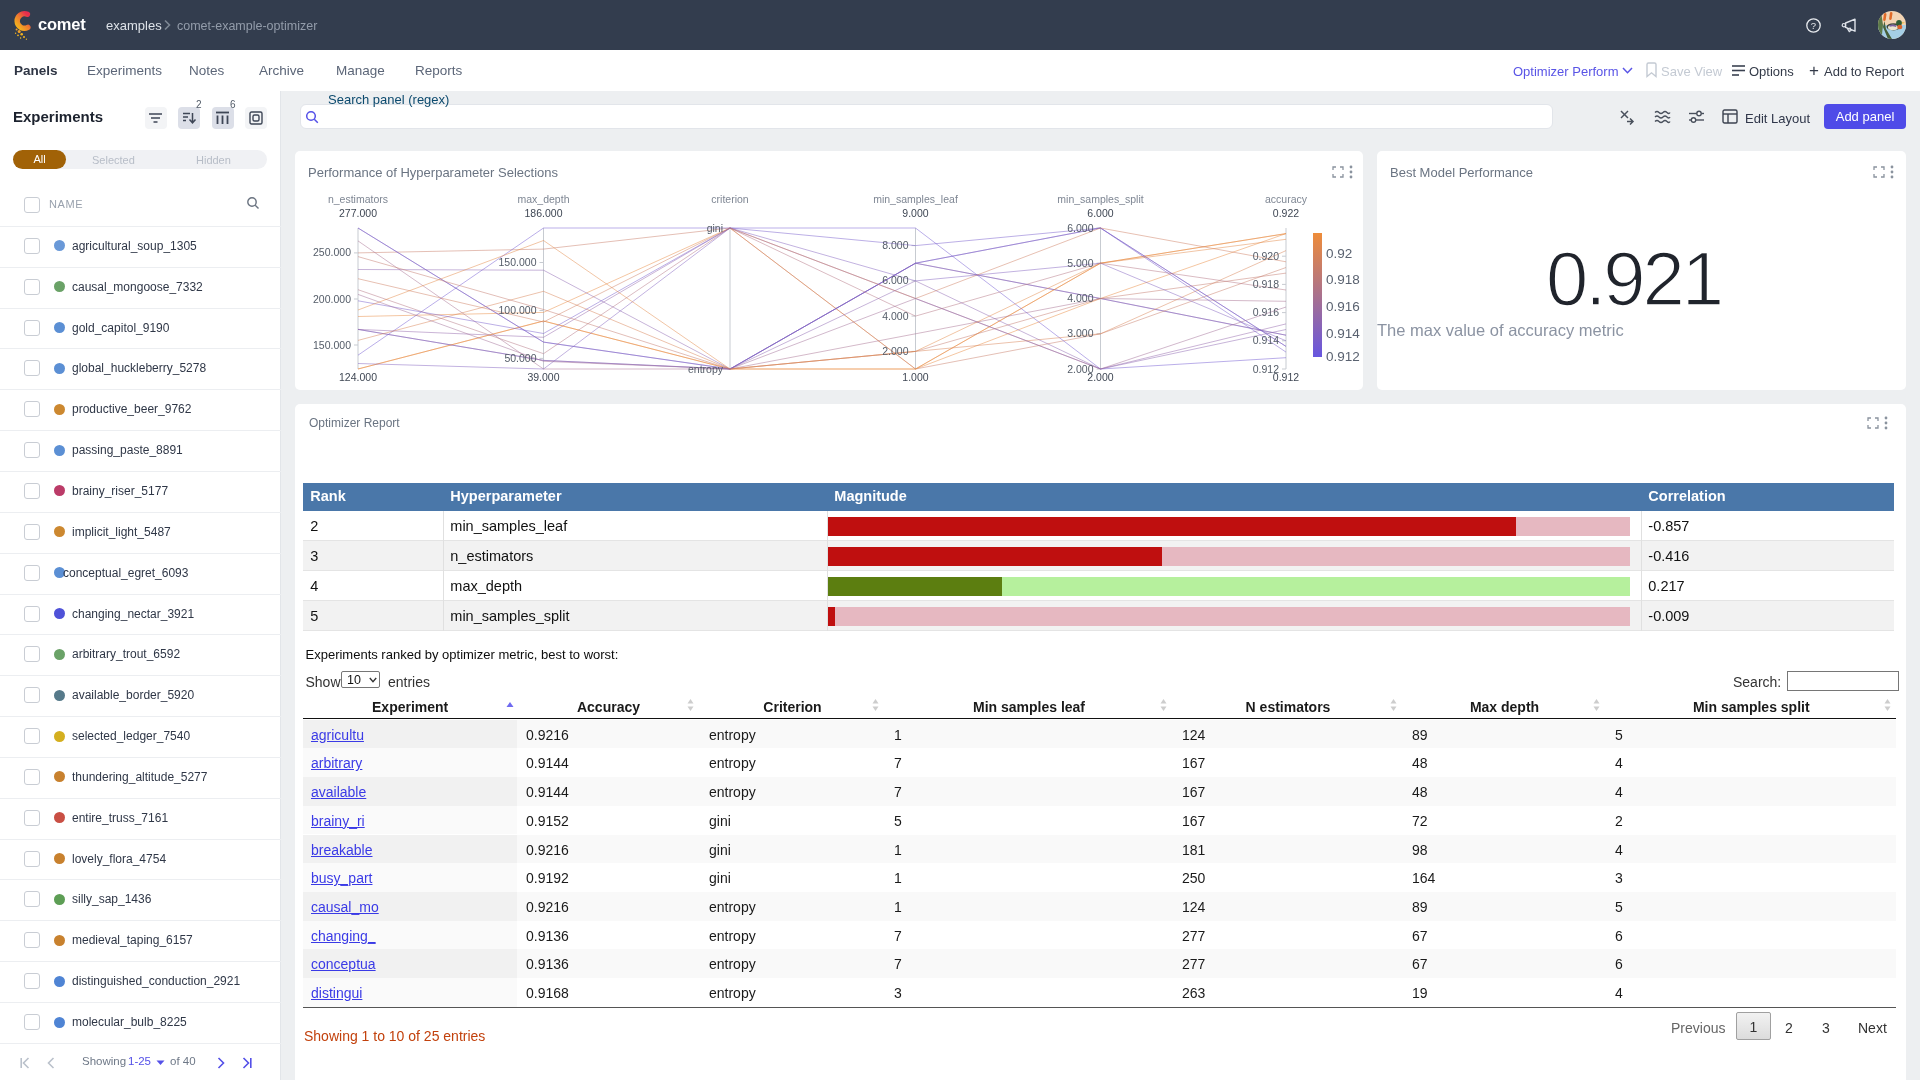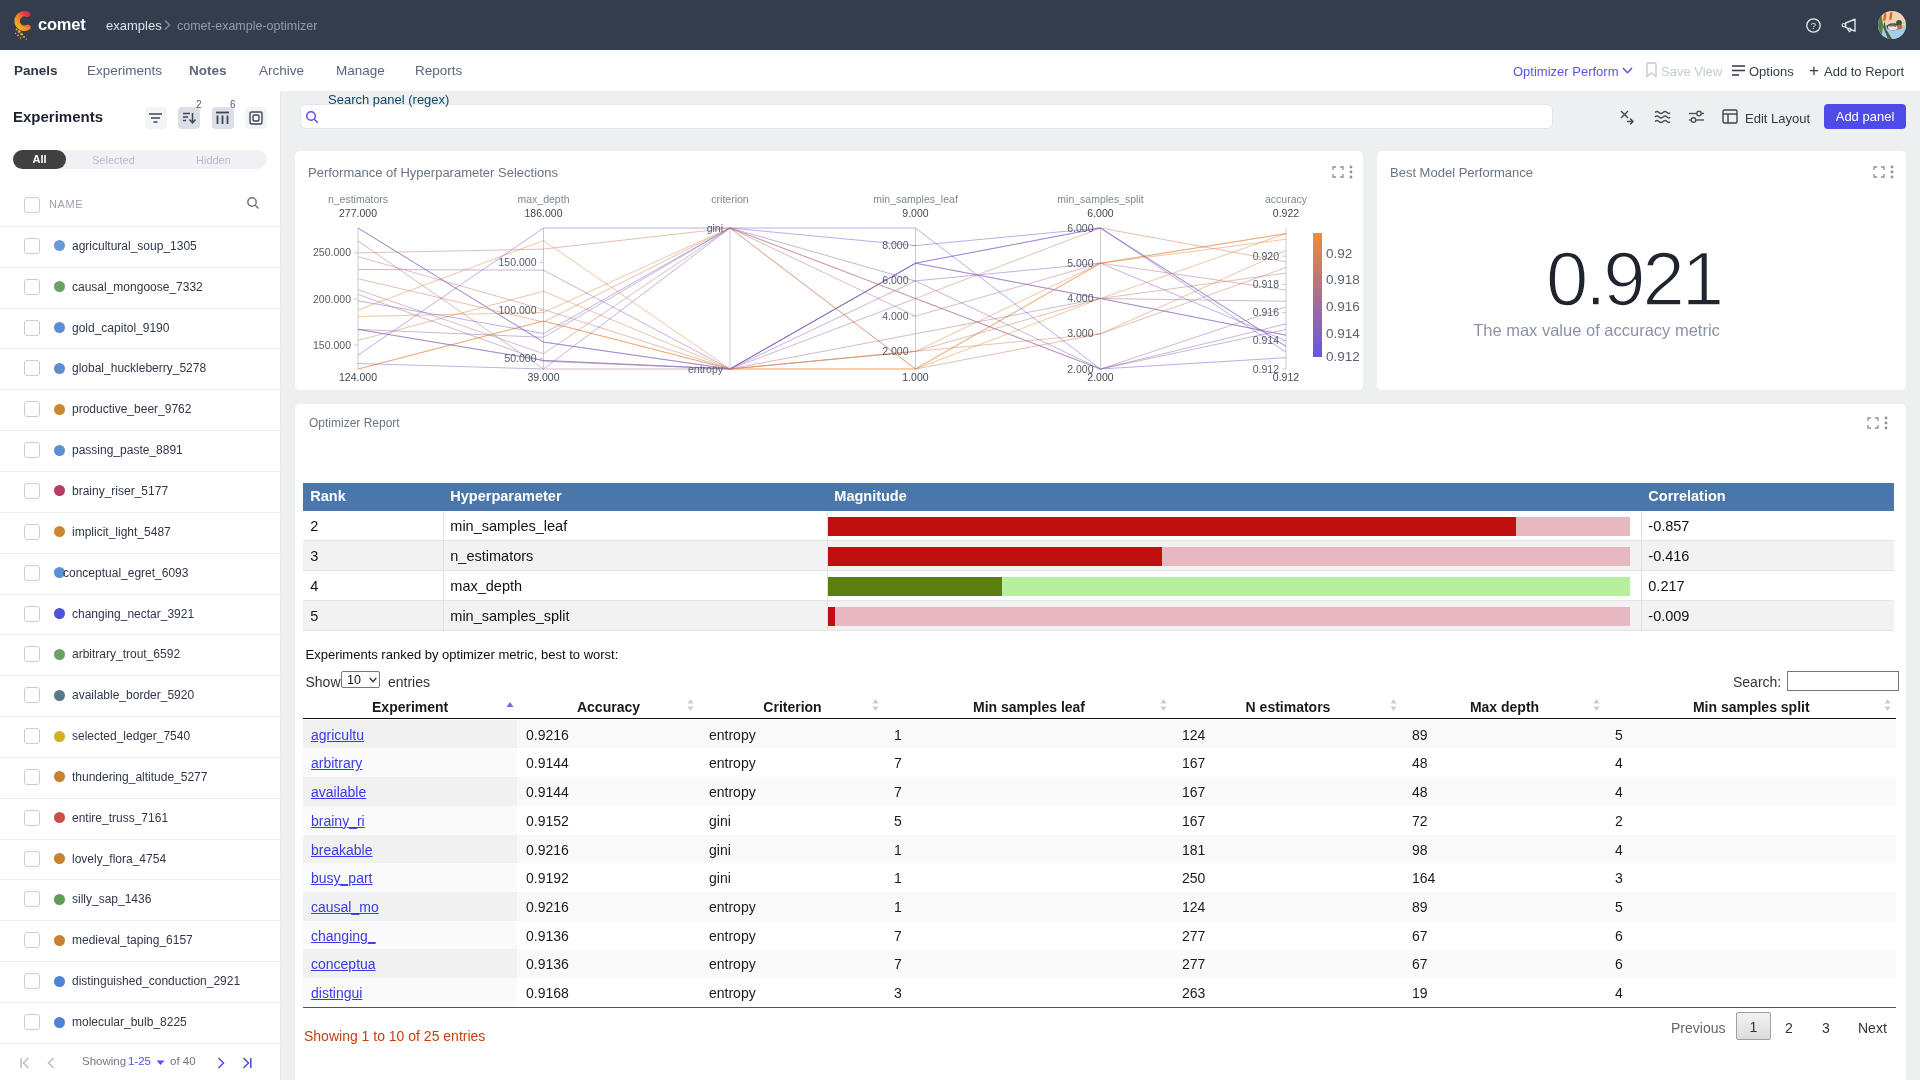--- a/index.html
+++ b/index.html
@@ -71,21 +71,21 @@
 <path d="M11 14.2 Q14.5 12.8 18.5 14.4 L18 16 Q14.5 14.8 11.8 15.8 Z" fill="#7a5fa0"></path>
 <circle cx="21" cy="12" r="2.9" fill="#2e5d35"></circle>
 <path d="M24.2 11 L27 11.8 L24.2 12.8 Z" fill="#e8b93c"></path>
 <ellipse cx="21.8" cy="16" rx="2.6" ry="2.2" fill="#d8622c"></ellipse>
 </g>
     </svg>
   </div>
 <div id="tabbar">
     <span class="tab" style="left:14px;color:#2e3544;font-weight:bold">Panels</span>
     <span class="tab" style="left:87px;">Experiments</span>
-    <span class="tab" style="left:189px;font-weight:bold;">Notes</span>
+    <span class="tab" style="left:189px;">Notes</span>
     <span class="tab" style="left:259px;">Archive</span>
     <span class="tab" style="left:336px;">Manage</span>
     <span class="tab" style="left:415px;">Reports</span>
     <span class="abs" style="left:1513px;top:13.5px;font-size:13px;font-weight:500;color:#5954e6">Optimizer Perform</span>
     <svg class="ic" style="left:1622px;top:17px" width="11" height="7" viewBox="0 0 11 7">
 <path d="M1 1 L5.5 5.7 L10 1" fill="none" stroke="#5954e6" stroke-width="1.5"></path>
     </svg>
     <svg class="ic" style="left:1645px;top:12px" width="13" height="16" viewBox="0 0 13 16">
 <path d="M2 2.5 A 1.5 1.5 0 0 1 3.5 1 L9.5 1 A 1.5 1.5 0 0 1 11 2.5 L11 14.5 L6.5 10.8 L2 14.5 Z" fill="none" stroke="#c4cad3" stroke-width="1.4"></path>
     </svg>
@@ -123,21 +123,21 @@
 <line x1="1" y1="1.5" x2="14" y2="1.5" stroke="#3e4656" stroke-width="1.8"></line>
 <line x1="2.5" y1="4.5" x2="2.5" y2="13" stroke="#3e4656" stroke-width="1.8"></line>
 <line x1="7.5" y1="4.5" x2="7.5" y2="13" stroke="#3e4656" stroke-width="1.8"></line>
 <line x1="12.5" y1="4.5" x2="12.5" y2="13" stroke="#3e4656" stroke-width="1.8"></line>
     </svg>
     <svg class="ic" style="left:249px;top:20px" width="14" height="14" viewBox="0 0 14 14">
 <rect x="1" y="1" width="12" height="12" rx="1.5" fill="none" stroke="#3e4656" stroke-width="1.4"></rect>
 <rect x="4" y="4" width="6" height="6" rx="1.5" fill="none" stroke="#3e4656" stroke-width="1.4"></rect>
     </svg>
     <div class="abs" style="left:13px;top:59px;width:254px;height:19px;background:#f0f1f4;border-radius:10px"></div>
-    <div class="abs" style="left:13px;top:59px;width:53px;height:19px;background:#404040;border-radius:10px;color:#fff;font-size:11px;font-weight:bold;text-align:center;line-height:19px">All</div>
+    <div class="abs" style="left:13px;top:59px;width:53px;height:19px;background:#a16207;border-radius:10px;color:#fff;font-size:11px;font-weight:normal;text-align:center;line-height:19px">All</div>
     <span class="abs" style="left:92px;top:63px;font-size:11px;color:#b7bdc7">Selected</span>
     <span class="abs" style="left:196px;top:63px;font-size:11px;color:#b7bdc7">Hidden</span>
     <div class="cbx" style="left:24px;top:106px"></div>
     <span class="abs" style="left:49px;top:107px;font-size:11px;letter-spacing:0.6px;color:#99a1ad;font-weight:500">NAME</span>
     <svg class="ic" style="left:246px;top:105px" width="14" height="14" viewBox="0 0 14 14">
 <circle cx="6" cy="6" r="4.2" fill="none" stroke="#6a7380" stroke-width="1.4"></circle>
 <line x1="9.2" y1="9.2" x2="12.5" y2="12.5" stroke="#6a7380" stroke-width="1.4"></line>
     </svg>
     <div class="rowline" style="top:134.8px"></div>
     <div class="cbx" style="left:24px;top:146.8px"></div>
@@ -385,21 +385,21 @@
     <span class="ptitle" style="left:13px;top:14px">Best Model Performance</span>
     <svg class="ic" style="left:496px;top:15px" width="12" height="12" viewBox="0 0 12 12">
 <path d="M1 4 L1 1 L4 1 M8 1 L11 1 L11 4 M11 8 L11 11 L8 11 M4 11 L1 11 L1 8" fill="none" stroke="#8a939e" stroke-width="1.3"></path>
     </svg>
     <svg class="ic" style="left:513px;top:14px" width="4" height="14" viewBox="0 0 4 14">
 <circle cx="2" cy="2" r="1.4" fill="#8a939e"></circle>
       <circle cx="2" cy="7" r="1.4" fill="#8a939e"></circle>
       <circle cx="2" cy="12" r="1.4" fill="#8a939e"></circle>
     </svg>
     <div class="abs" style="left:-8px;top:84px;width:529px;text-align:center;font-size:76px;font-weight:300;color:#20242c;letter-spacing:-3px;-webkit-text-stroke:1.6px #fff">0.921</div>
-    <div class="abs" style="left:0;top:170px;width:439px;text-align:center;font-size:16.5px;color:#8b93a2">The max value of accuracy metric</div>
+    <div class="abs" style="left:0;top:170px;width:439px;text-align:left;font-size:16.5px;color:#8b93a2">The max value of accuracy metric</div>
   </div>
 <div class="panel" style="left:295px;top:404px;width:1611px;height:690px">
     <span class="ptitle" style="left:14px;top:12px;font-size:12px">Optimizer Report</span>
     <svg class="ic" style="left:1572px;top:13px" width="12" height="12" viewBox="0 0 12 12">
 <path d="M1 4 L1 1 L4 1 M8 1 L11 1 L11 4 M11 8 L11 11 L8 11 M4 11 L1 11 L1 8" fill="none" stroke="#8a939e" stroke-width="1.3"></path>
     </svg>
     <svg class="ic" style="left:1589px;top:12px" width="4" height="14" viewBox="0 0 4 14">
 <circle cx="2" cy="2" r="1.4" fill="#8a939e"></circle>
       <circle cx="2" cy="7" r="1.4" fill="#8a939e"></circle>
       <circle cx="2" cy="12" r="1.4" fill="#8a939e"></circle>

